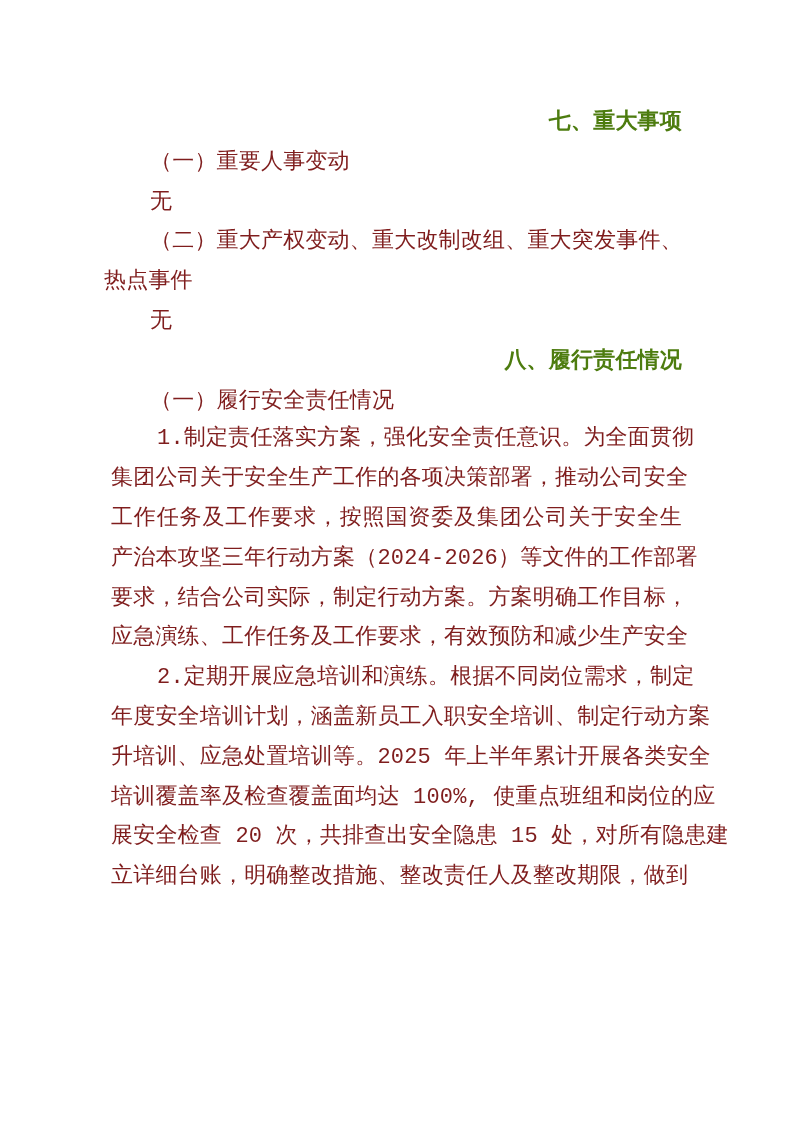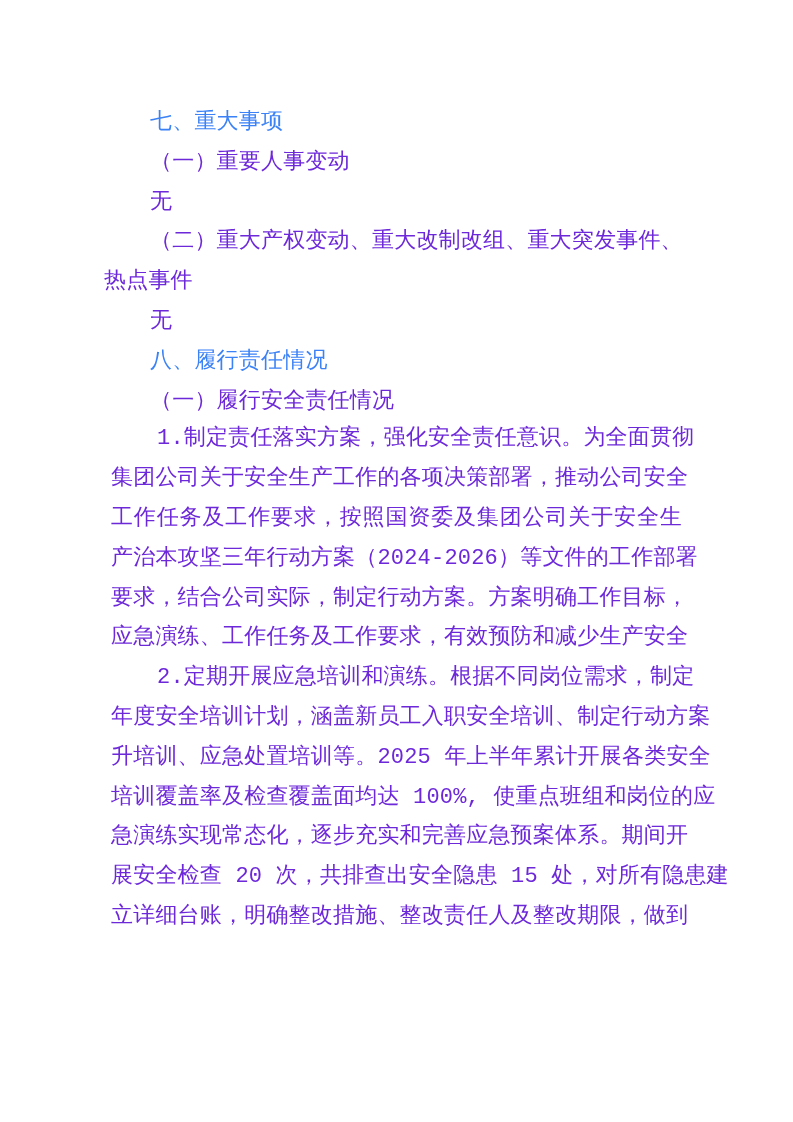--- a/index.html
+++ b/index.html
@@ -18,28 +18,29 @@
     position: absolute;
     left: 104px;
     top: 101px;
     width: 578px;
   }
   .line {
     height: 39.8px;
     line-height: 39.8px;
     font-size: 22px;
     letter-spacing: 0.2px;
-    color: #6d28d9;
+    color: #7f1d1d;
     white-space: nowrap;
     font-family: "Liberation Serif", "DejaVu Serif", serif;
   }
   .heading {
-    font-weight: 400;
+    font-weight: 700;
     font-family: "Liberation Sans", "DejaVu Sans", sans-serif;
-    color: #3b82f6;
+    color: #4d7c0f;
+    text-align: right;
   }
   .kai {
     font-family: "Liberation Serif", "DejaVu Serif", serif;
   }
   .body-text {
     font-family: Liberation Mono, monospace;
     margin-left: 7px;
   }
   .ind {
     text-indent: 46px;
@@ -70,18 +71,17 @@
     <div class="line body-text just">集团公司关于安全生产工作的各项决策部署，推动公司安全</div>
     <div class="line body-text just">工作任务及工作要求，按照国资委及集团公司关于安全生</div>
     <div class="line body-text just">产治本攻坚三年行动方案（2024-2026）等文件的工作部署</div>
     <div class="line body-text just">要求，结合公司实际，制定行动方案。方案明确工作目标，</div>
     <div class="line body-text just">应急演练、工作任务及工作要求，有效预防和减少生产安全</div>
 
     <div class="line body-text ind just">2.定期开展应急培训和演练。根据不同岗位需求，制定</div>
     <div class="line body-text just">年度安全培训计划，涵盖新员工入职安全培训、制定行动方案</div>
     <div class="line body-text just">升培训、应急处置培训等。2025 年上半年累计开展各类安全</div>
     <div class="line body-text just">培训覆盖率及检查覆盖面均达 100%, 使重点班组和岗位的应</div>
-    <div class="line body-text just">急演练实现常态化，逐步充实和完善应急预案体系。期间开</div>
     <div class="line body-text just">展安全检查 20 次，共排查出安全隐患 15 处，对所有隐患建</div>
     <div class="line body-text just">立详细台账，明确整改措施、整改责任人及整改期限，做到</div>
 
   </div>
 </div>
 
 </body></html>

